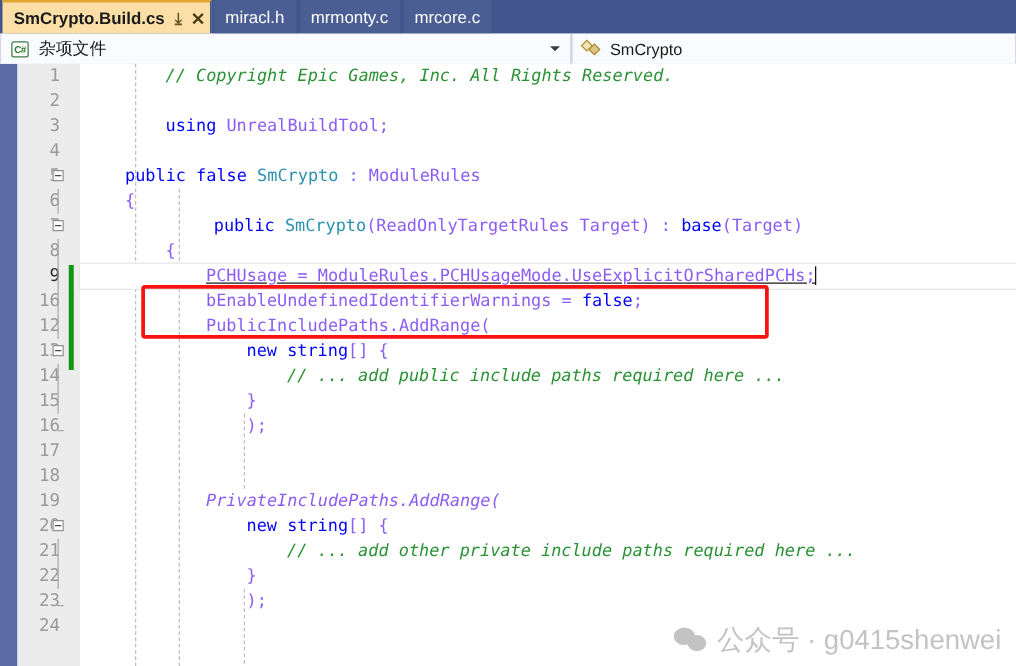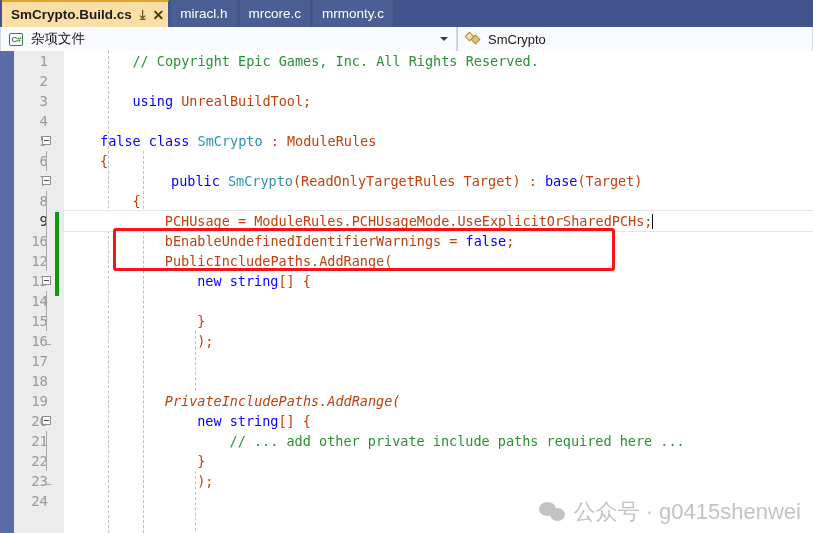--- a/index.html
+++ b/index.html
@@ -201,22 +201,22 @@
     position: absolute;
     left: 55px;
     width: 4px;
     background: #119611;
     z-index: 5;
   }
 
   
   .kw   { color: #0000ff; }
   .type { color: #2b91af; }
-  .cmt  { color: #2a9134; }
-  .pln  { color: #c2410c; }
+  .cmt  { color: #2a9134; font-style: italic; }
+  .pln  { color: #8b5cf6; }
 
   
   .caret {
     display: inline-block;
     width: 1px; height: 15px;
     background: #111111;
     vertical-align: -3px;
   }
 
   
@@ -261,24 +261,24 @@
   <div class="tabstrip" id="tabstrip">
       <div class="tab active first">
         <span>SmCrypto.Build.cs</span>
         <span class="pin">⤓</span>
         <span class="close">✕</span>
       </div>
       <div class="tab">
         <span>miracl.h</span>
       </div>
       <div class="tab">
-        <span>mrcore.c</span>
+        <span>mrmonty.c</span>
       </div>
       <div class="tab">
-        <span>mrmonty.c</span>
+        <span>mrcore.c</span>
       </div>
     </div>
 
   <div class="navbar">
     <div class="nav-combo left">
       <span class="glyph">
         <span class="cs-icon">C#</span>
       </span>
       <span class="label cjk">杂项文件</span>
       <span class="arrow"></span>
@@ -302,29 +302,29 @@
 
       <div class="iguide" style="left:44px;"></div>
       <div class="iguide" style="left:79px; top:100px;"></div>
       <div class="iguide" style="left:131px; top:280px; height:60px;"></div>
       <div class="iguide" style="left:131px; top:420px; height:60px;"></div>
       <div id="rows">
           <div class="row"><span class="lineno">1</span><span class="code" style="padding-left: 68.4px;"><span class="cmt">// Copyright Epic Games, Inc. All Rights Reserved.</span></span></div>
           <div class="row"><span class="lineno">2</span><span class="code" style="padding-left: 36px;"></span></div>
           <div class="row"><span class="lineno">3</span><span class="code" style="padding-left: 68.4px;"><span class="kw">using </span><span class="pln">UnrealBuildTool;</span></span></div>
           <div class="row"><span class="lineno">4</span><span class="code" style="padding-left: 36px;"></span></div>
-          <div class="row"><span class="lineno">5</span><span class="fold"></span><span class="code" style="padding-left: 36px;"><span class="kw">false class </span><span class="type">SmCrypto</span><span class="pln"> : ModuleRules</span></span></div>
+          <div class="row"><span class="lineno">5</span><span class="fold"></span><span class="code" style="padding-left: 36px;"><span class="kw">public false </span><span class="type">SmCrypto</span><span class="pln"> : ModuleRules</span></span></div>
           <div class="row"><span class="lineno">6</span><span class="foldline"></span><span class="code" style="padding-left: 36px;"><span class="pln">{</span></span></div>
           <div class="row"><span class="lineno">7</span><span class="fold"></span><span class="code" style="padding-left: 107px;"><span class="kw">public </span><span class="type">SmCrypto</span><span class="pln">(ReadOnlyTargetRules Target) : </span><span class="kw">base</span><span class="pln">(Target)</span></span></div>
           <div class="row"><span class="lineno">8</span><span class="foldline"></span><span class="code" style="padding-left: 68.4px;"><span class="pln">{</span></span></div>
-          <div class="row current"><span class="lineno">9</span><span class="foldline"></span><span class="code" style="padding-left: 100.8px;"><span class="pln">PCHUsage = ModuleRules.PCHUsageMode.UseExplicitOrSharedPCHs;</span><span class="caret"></span></span></div>
+          <div class="row current"><span class="lineno">9</span><span class="foldline"></span><span class="code" style="padding-left: 100.8px; text-decoration: underline;"><span class="pln">PCHUsage = ModuleRules.PCHUsageMode.UseExplicitOrSharedPCHs;</span><span class="caret"></span></span></div>
           <div class="row"><span class="lineno">16</span><span class="foldline"></span><span class="code" style="padding-left: 100.8px;"><span class="pln">bEnableUndefinedIdentifierWarnings = </span><span class="kw">false</span><span class="pln">;</span></span></div>
           <div class="row"><span class="lineno">12</span><span class="foldline"></span><span class="code" style="padding-left: 100.8px;"><span class="pln">PublicIncludePaths.AddRange(</span></span></div>
           <div class="row"><span class="lineno">13</span><span class="fold"></span><span class="code" style="padding-left: 133.2px;"><span class="kw">new </span><span class="kw">string</span><span class="pln">[] {</span></span></div>
-          <div class="row"><span class="lineno">14</span><span class="foldline"></span></div>
+          <div class="row"><span class="lineno">14</span><span class="foldline"></span><span class="code" style="padding-left: 165.6px;"><span class="cmt">// ... add public include paths required here ...</span></span></div>
           <div class="row"><span class="lineno">15</span><span class="foldline"></span><span class="code" style="padding-left: 133.2px;"><span class="pln">}</span></span></div>
           <div class="row"><span class="lineno">16</span><span class="foldtick"></span><span class="code" style="padding-left: 133.2px;"><span class="pln">);</span></span></div>
           <div class="row"><span class="lineno">17</span><span class="code" style="padding-left: 36px;"></span></div>
           <div class="row"><span class="lineno">18</span><span class="code" style="padding-left: 36px;"></span></div>
           <div class="row"><span class="lineno">19</span><span class="code" style="padding-left: 100.8px; font-style: italic;"><span class="pln">PrivateIncludePaths.AddRange(</span></span></div>
           <div class="row"><span class="lineno">20</span><span class="fold"></span><span class="code" style="padding-left: 133.2px;"><span class="kw">new </span><span class="kw">string</span><span class="pln">[] {</span></span></div>
           <div class="row"><span class="lineno">21</span><span class="foldline"></span><span class="code" style="padding-left: 165.6px; margin-top: 28px;"><span class="cmt">// ... add other private include paths required here ...</span></span></div>
           <div class="row"><span class="lineno">22</span><span class="foldline"></span><span class="code" style="padding-left: 133.2px;"><span class="pln">}</span></span></div>
           <div class="row"><span class="lineno">23</span><span class="foldtick"></span><span class="code" style="padding-left: 133.2px;"><span class="pln">);</span></span></div>
           <div class="row"><span class="lineno">24</span><span class="code" style="padding-left: 36px;"></span></div>

